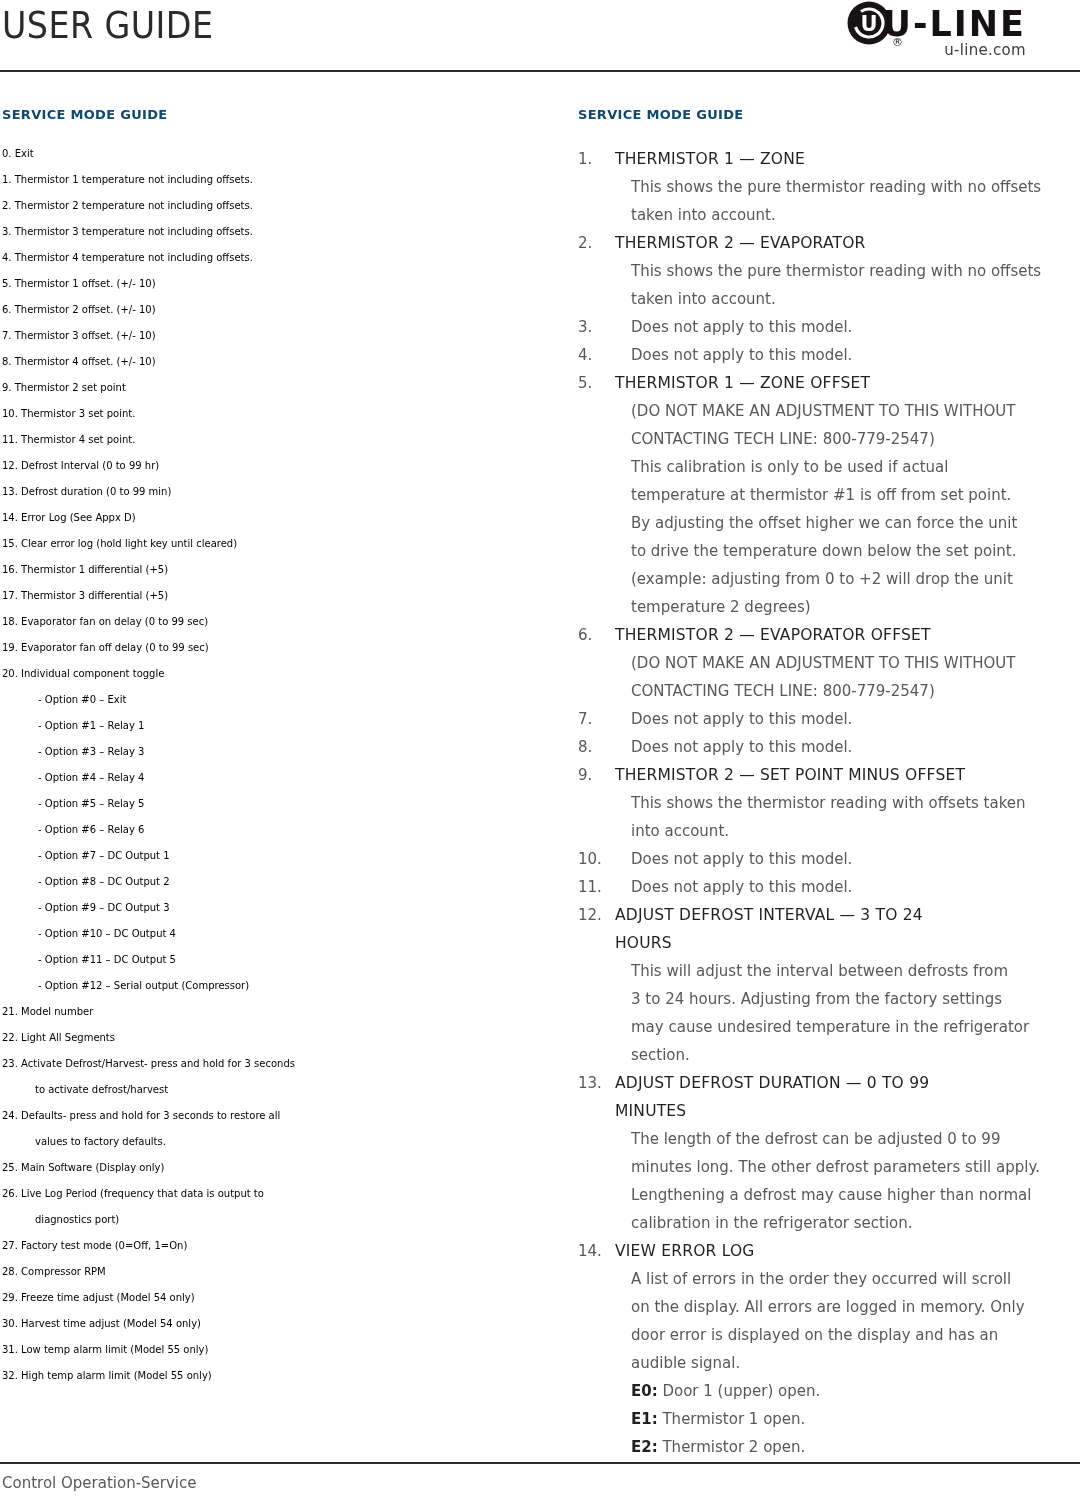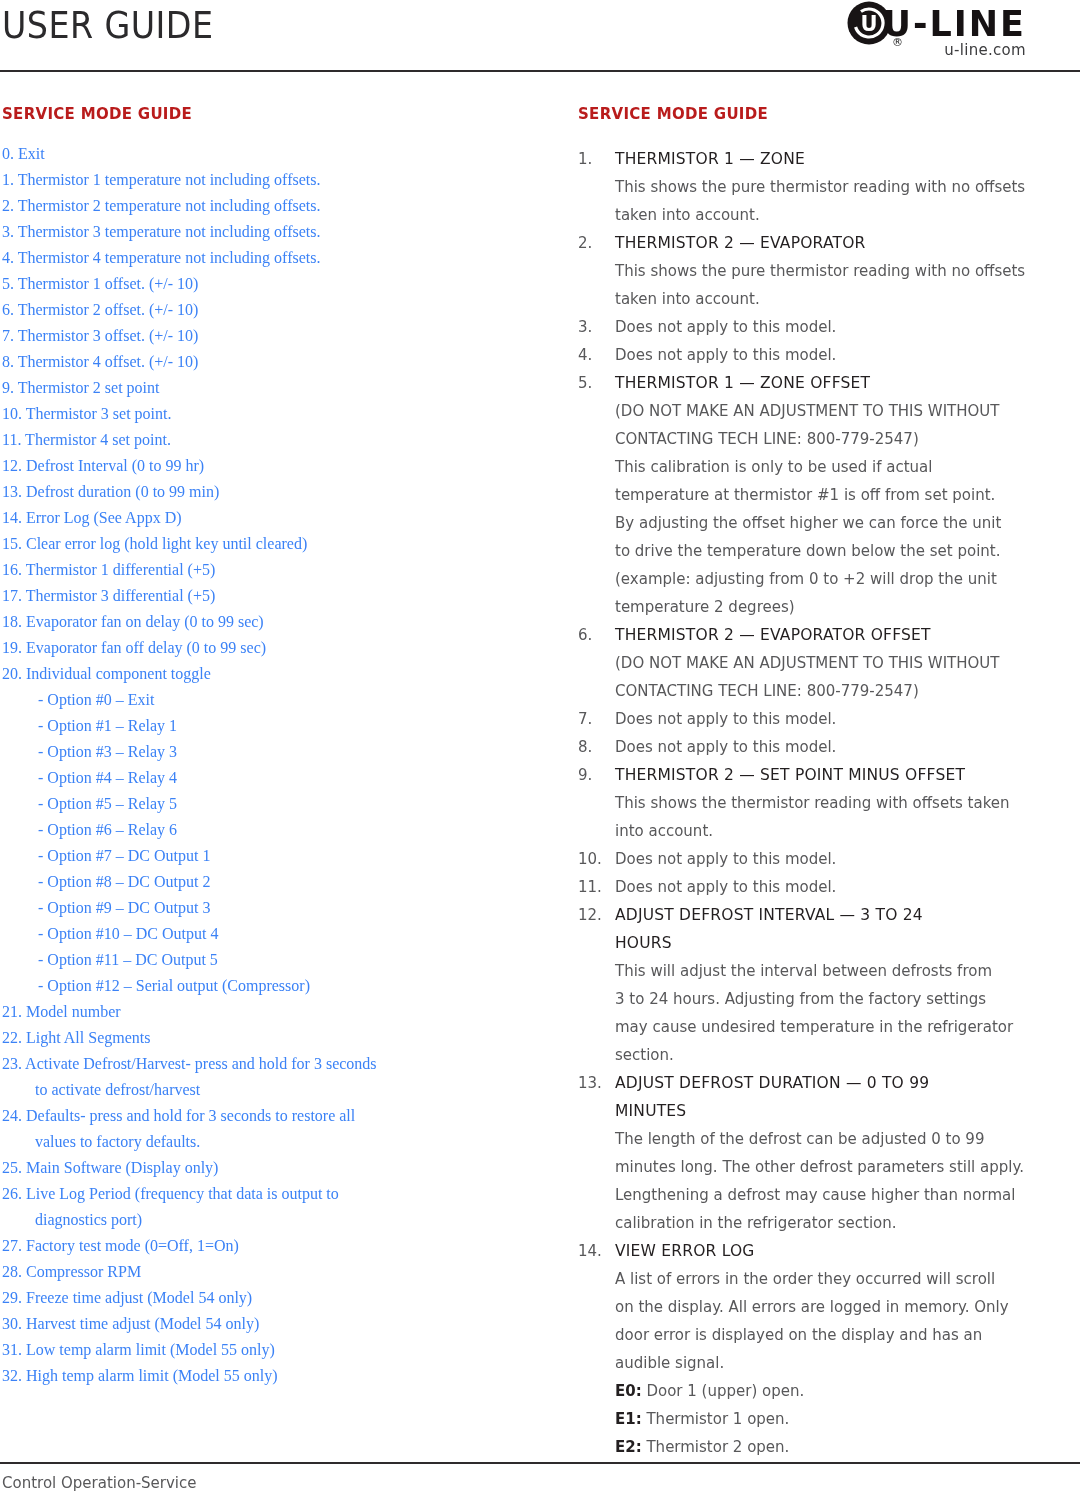--- a/index.html
+++ b/index.html
@@ -27,42 +27,41 @@
   }
   .website{font-size:15px;color:#3c3c3e;margin-top:2px;letter-spacing:0.3px;}
   .rule{position:absolute;left:0;width:1080px;border-top:2px solid #2e2b2c;}
   .rule-top{top:70px;}
   .rule-bottom{top:1462px;}
   
   .col{position:absolute;top:104px;}
   .col-left{left:2px;width:535px;}
   .col-right{left:578px;width:502px;}
   h2.section-heading{
-    margin:0;font-size:15px;font-weight:bold;color:#b91c1c;
+    margin:0;font-size:13px;font-weight:bold;color:#0c4a6e;
     letter-spacing:0.3px;line-height:21px;
   }
   .col-left h2{margin-bottom:16px;}
   .col-right h2{margin-bottom:20px;}
   
   .litem{
-    font-size:16px;line-height:26px;color:#3b82f6;
+    font-size:10px;line-height:26px;color:#000000;
     padding-left:33px;
-    font-family:Liberation Serif, serif;
   }
   .litem .first{margin-left:-33px;}
   .litem.opt{padding-left:0;margin-left:36px;}
   .litem.opt .first{margin-left:0;}
   
   .ritem{
     position:relative;font-size:15px;line-height:28px;color:#58585a;
     padding-left:37px;
   }
   .rnum{position:absolute;left:0;top:0;color:#58585a;}
   .rtitle{font-weight:normal;color:#231f20;font-size:15.5px;letter-spacing:0.2px;}
-  .rline{color:#58585a;}
+  .rline{color:#58585a;margin-left:16px;}
   .ecode{font-weight:bold;color:#231f20;}
   
   .footer-text{
     position:absolute;left:2px;top:1474px;
     font-size:15px;color:#58585a;
   }
 </style>
 </head>
 <body>
 

